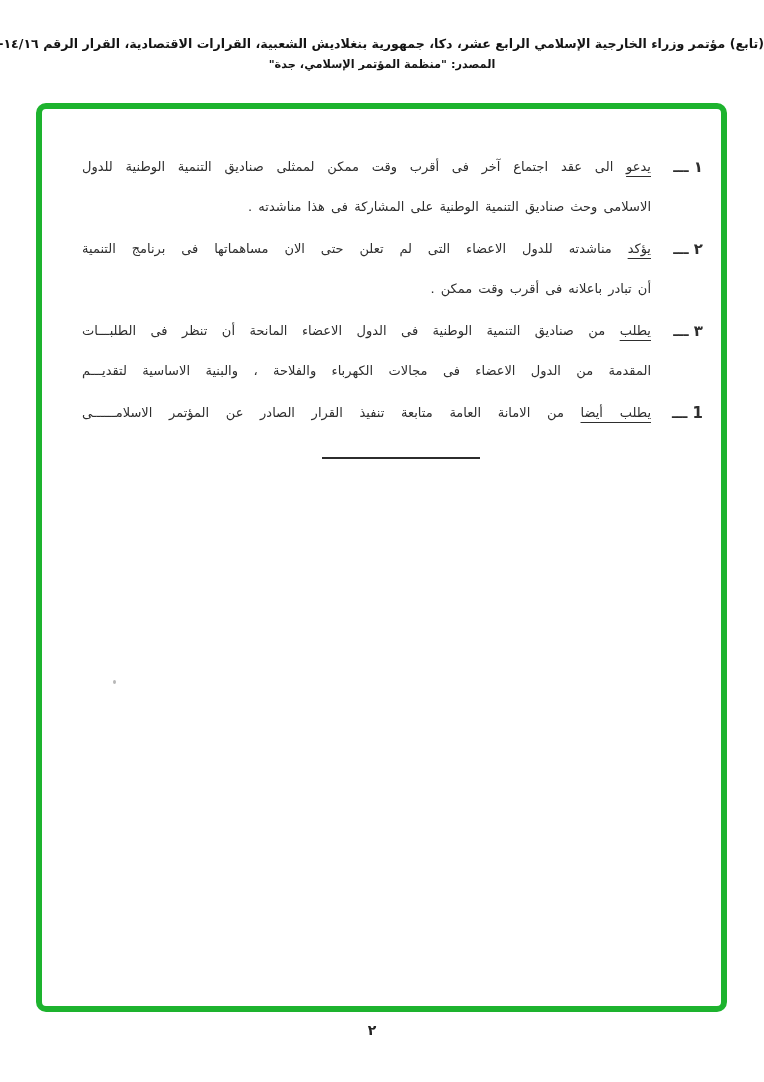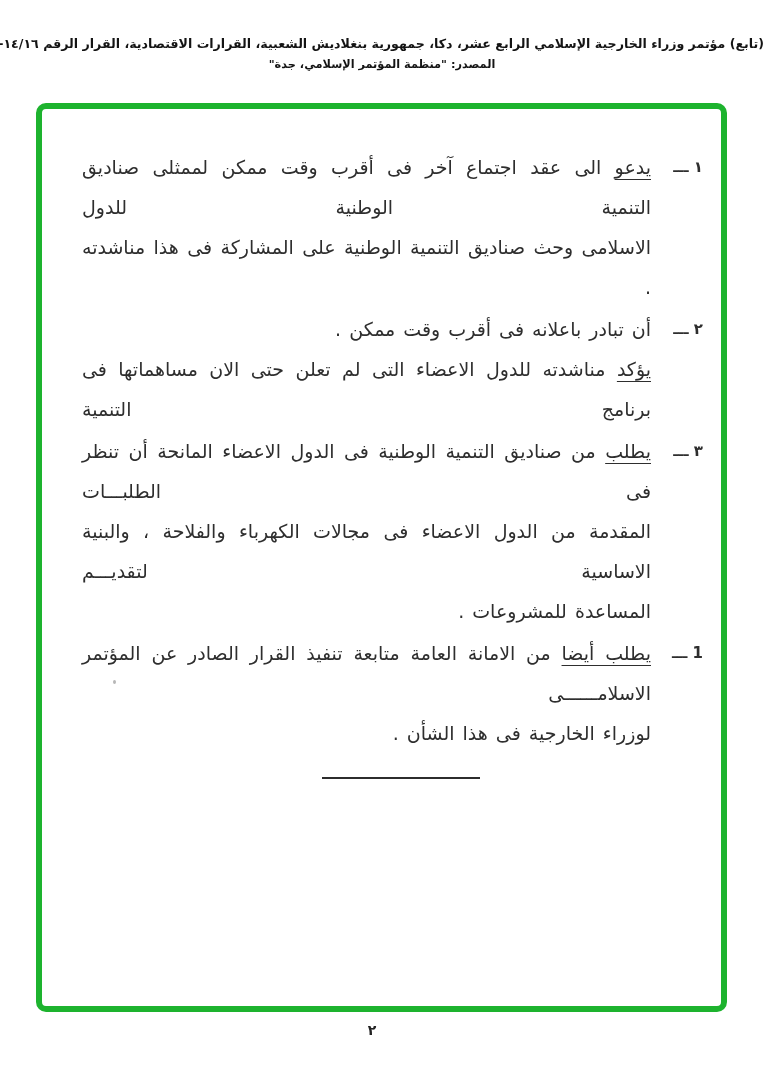--- a/index.html
+++ b/index.html
@@ -66,21 +66,21 @@
     line-height: 40px;
     color: #2e2e2e;
     white-space: nowrap;
     font-weight: bold;
   }
   .item-body {
     flex: 1 1 auto;
     min-width: 0;
   }
   .tline {
-    font-size: 19px;
+    font-size: 13px;
     line-height: 40px;
     text-align: justify;
     text-align-last: justify;
     word-spacing: 2px;
     color: #2e2e2e;
   }
   .tline.last {
     text-align-last: right;
   }
   .lead {
@@ -136,39 +136,37 @@
     <div class="item-marker">١ ـــ</div>
     <div class="item-body">
       <div class="tline"><span class="lead">يدعو</span><span> الى عقد اجتماع آخر فى أقرب وقت ممكن لممثلى صناديق التنمية الوطنية للدول</span></div>
       <div class="tline last">الاسلامى وحث صناديق التنمية الوطنية على المشاركة فى هذا مناشدته .</div>
     </div>
   </div>
 
   <div class="item">
     <div class="item-marker">٢ ـــ</div>
     <div class="item-body">
+      <div class="tline"><span class="lead">يؤكد</span><span> مناشدته للدول الاعضاء التى لم تعلن حتى الان مساهماتها فى برنامج التنمية</span></div>
       <div class="tline last">أن تبادر باعلانه فى أقرب وقت ممكن .</div>
-      <div class="tline"><span class="lead">يؤكد</span><span> مناشدته للدول الاعضاء التى لم تعلن حتى الان مساهماتها فى برنامج التنمية</span></div>
     </div>
   </div>
 
   <div class="item">
     <div class="item-marker">٣ ـــ</div>
     <div class="item-body">
       <div class="tline"><span class="lead">يطلب</span><span> من صناديق التنمية الوطنية فى الدول الاعضاء المانحة أن تنظر فى الطلبـــات</span></div>
       <div class="tline">المقدمة من الدول الاعضاء فى مجالات الكهرباء والفلاحة ، والبنية الاساسية لتقديـــم</div>
-      <div class="tline last">المساعدة للمشروعات .</div>
     </div>
   </div>
 
   <div class="item">
     <div class="item-marker">1 ـــ</div>
     <div class="item-body">
       <div class="tline"><span class="lead">يطلب أيضا</span><span> من الامانة العامة متابعة تنفيذ القرار الصادر عن المؤتمر الاسلامــــــى</span></div>
-      <div class="tline last">لوزراء الخارجية فى هذا الشأن .</div>
     </div>
   </div>
 
   <div class="separator"></div>
 </div>
 
 <div class="speck"></div>
 
 <div class="page-number">٢</div>
 

